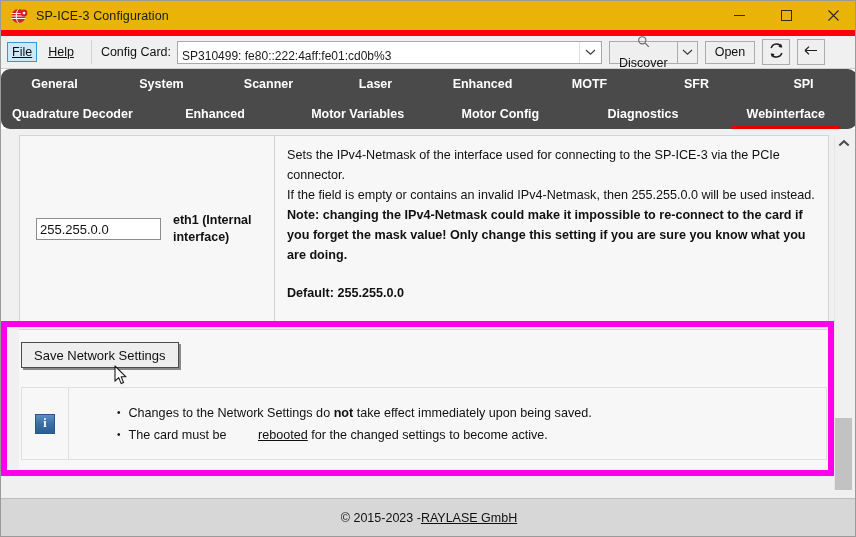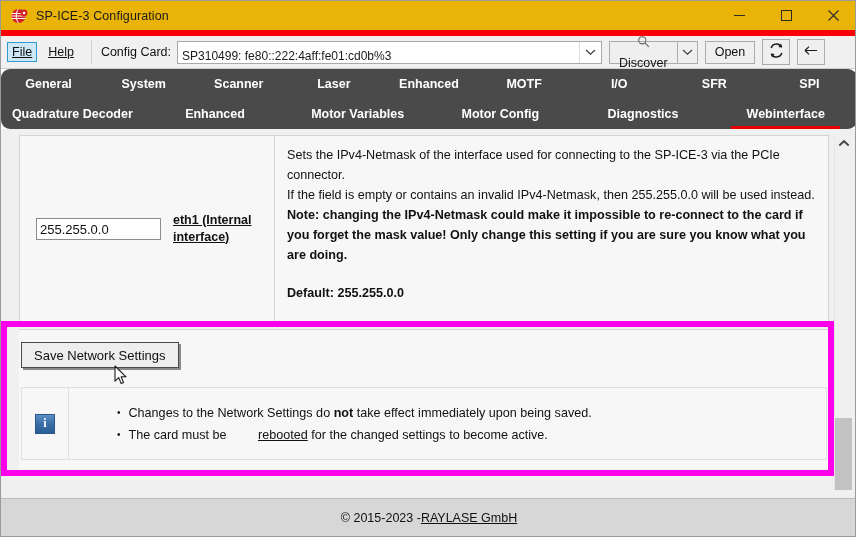--- a/index.html
+++ b/index.html
@@ -140,21 +140,20 @@
   }
   .txtfield {
     width: 125px; height: 22px; background: #ffffff;
     border: 1px solid #8d8d8d;
     font-size: 13px; color: #111; padding: 2px 3px;
     line-height: 18px;
   }
   .field-label {
     font-size: 12.5px; font-weight: bold; color: #111; width: 80px;
     line-height: 17px;
-    text-decoration: underline;
   }
   .setting-right {
     flex: 1; padding: 9px 13px 12px 12px;
     font-size: 12.6px; color: #111; line-height: 20px;
   }
   .desc-gap { height: 18px; }
 
   
   .magenta-box {
     position: absolute; left: 0; top: 320px; width: 833px; height: 155px;
@@ -322,21 +321,20 @@
   </div>
 
   <div class="tabs">
     <div class="tabrow">
       <div class="tab">General</div>
       <div class="tab">System</div>
       <div class="tab">Scanner</div>
       <div class="tab">Laser</div>
       <div class="tab">Enhanced</div>
       <div class="tab">MOTF</div>
-      <div class="tab">I/O</div>
       <div class="tab">SFR</div>
       <div class="tab">SPI</div>
     </div>
     <div class="tabrow">
       <div class="tab">Quadrature Decoder</div>
       <div class="tab">Enhanced</div>
       <div class="tab">Motor Variables</div>
       <div class="tab">Motor Config</div>
       <div class="tab">Diagnostics</div>
       <div class="tab active">Webinterface</div>

